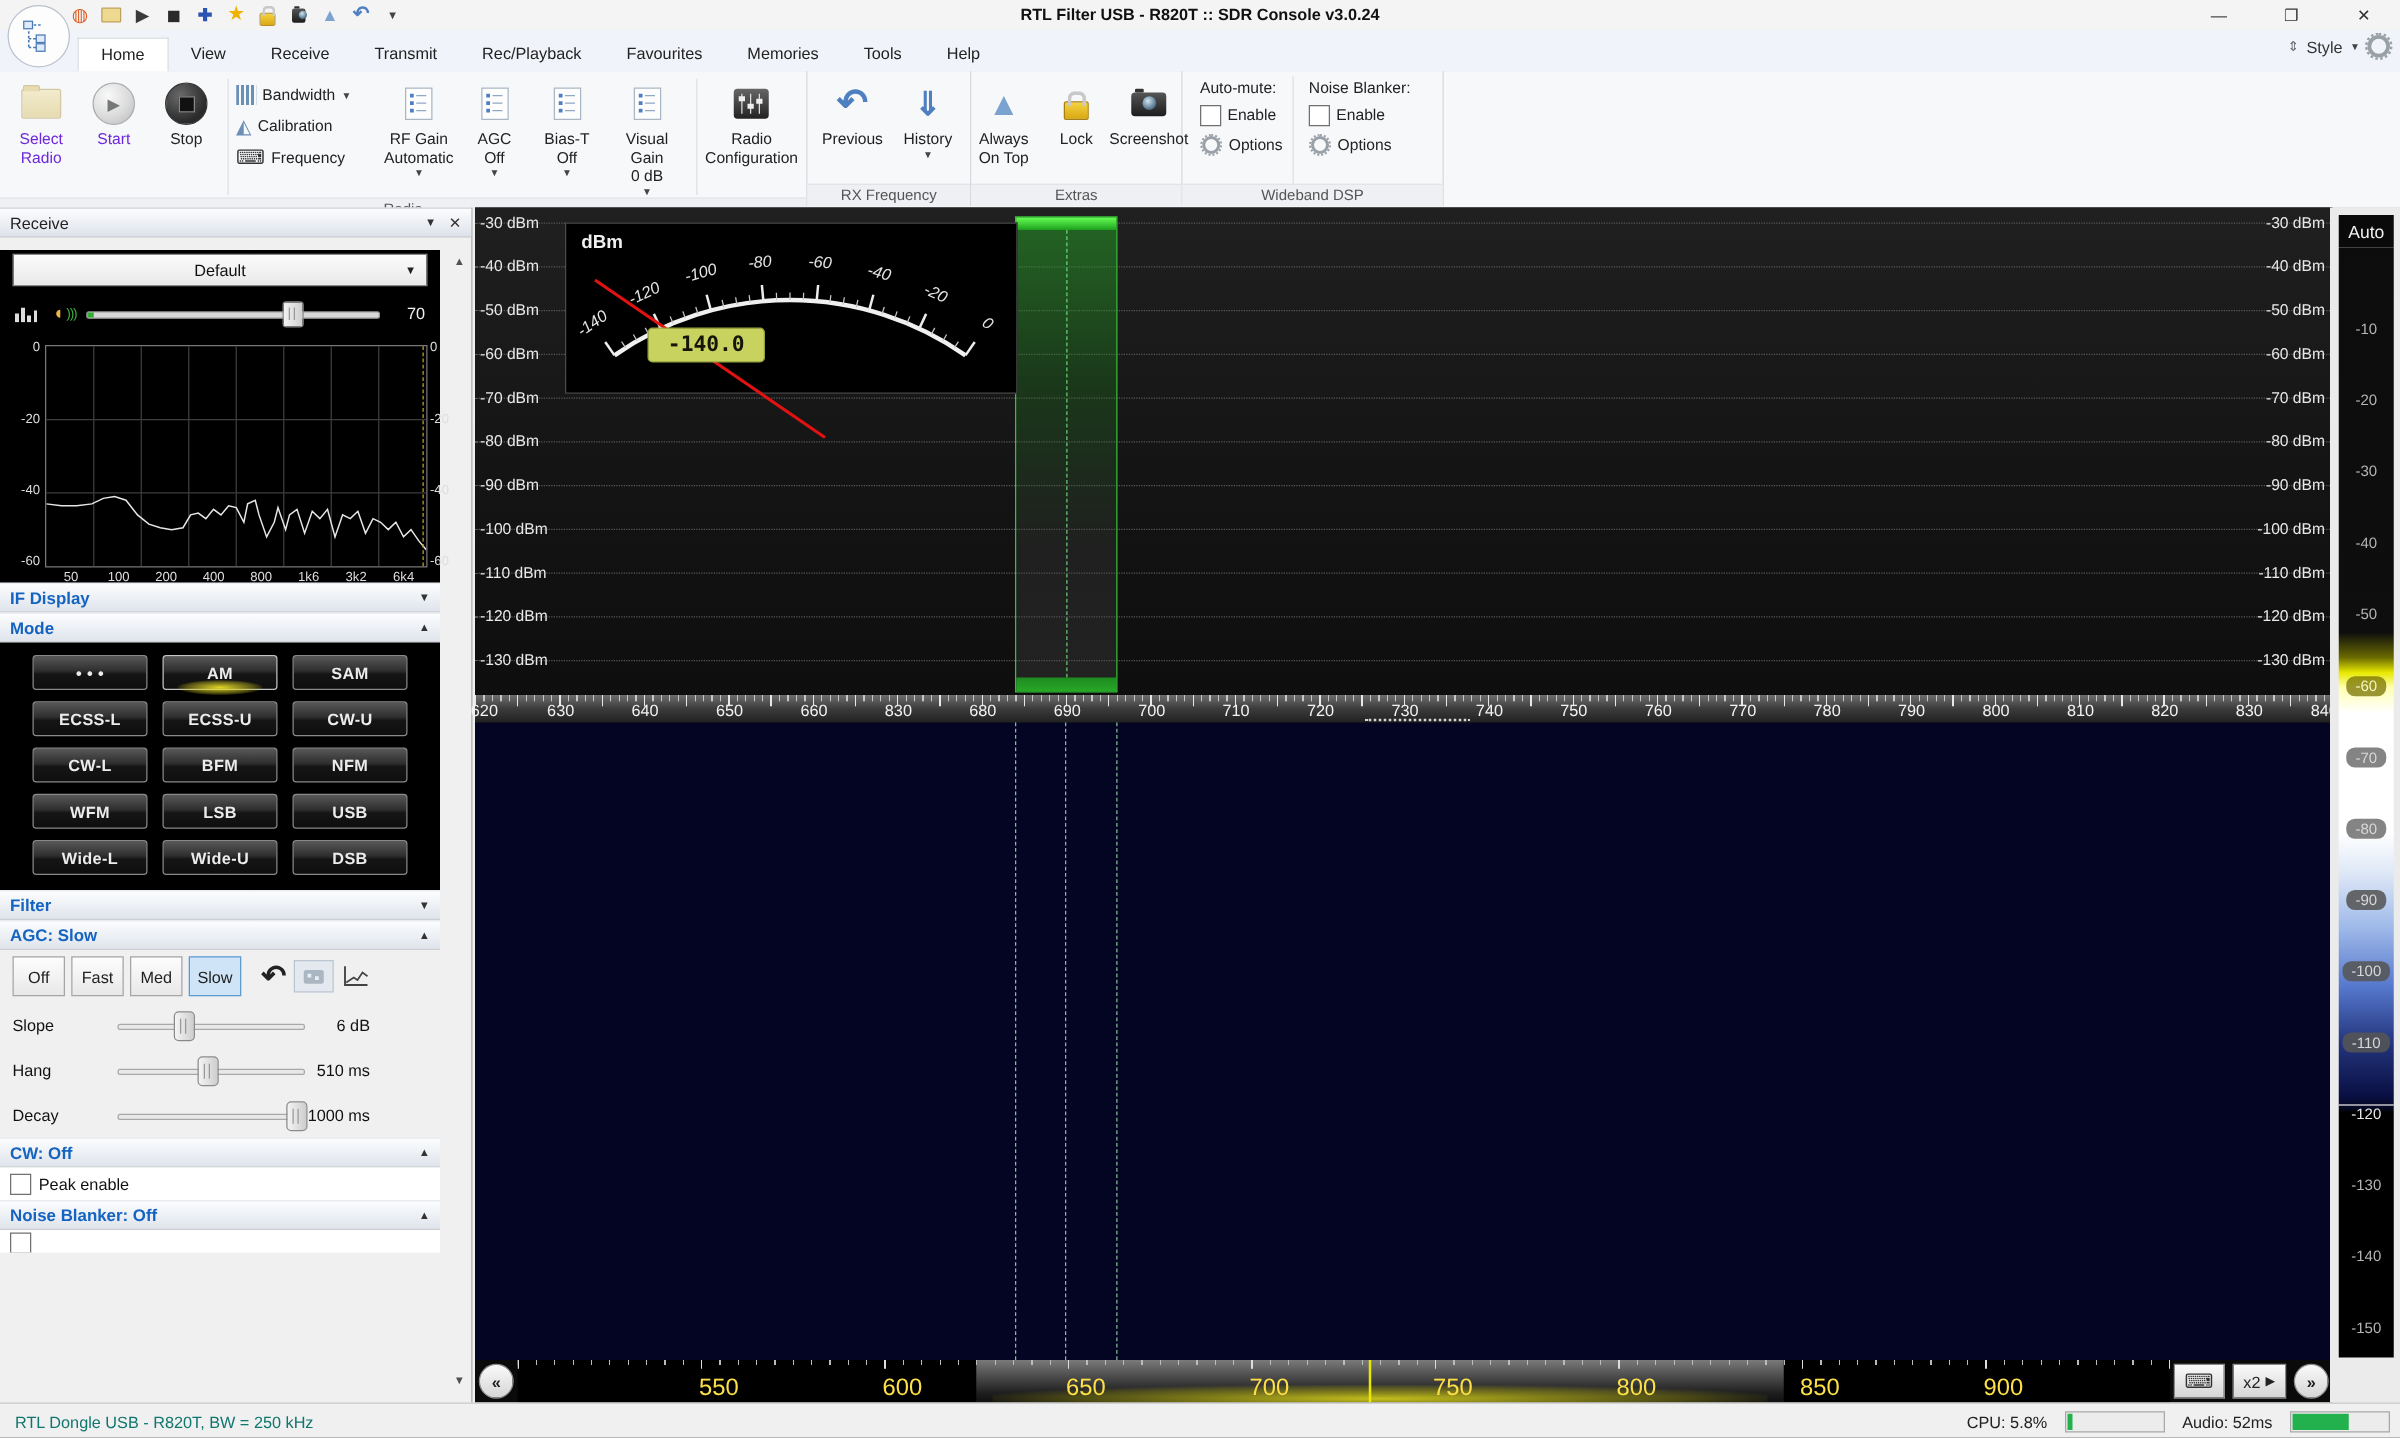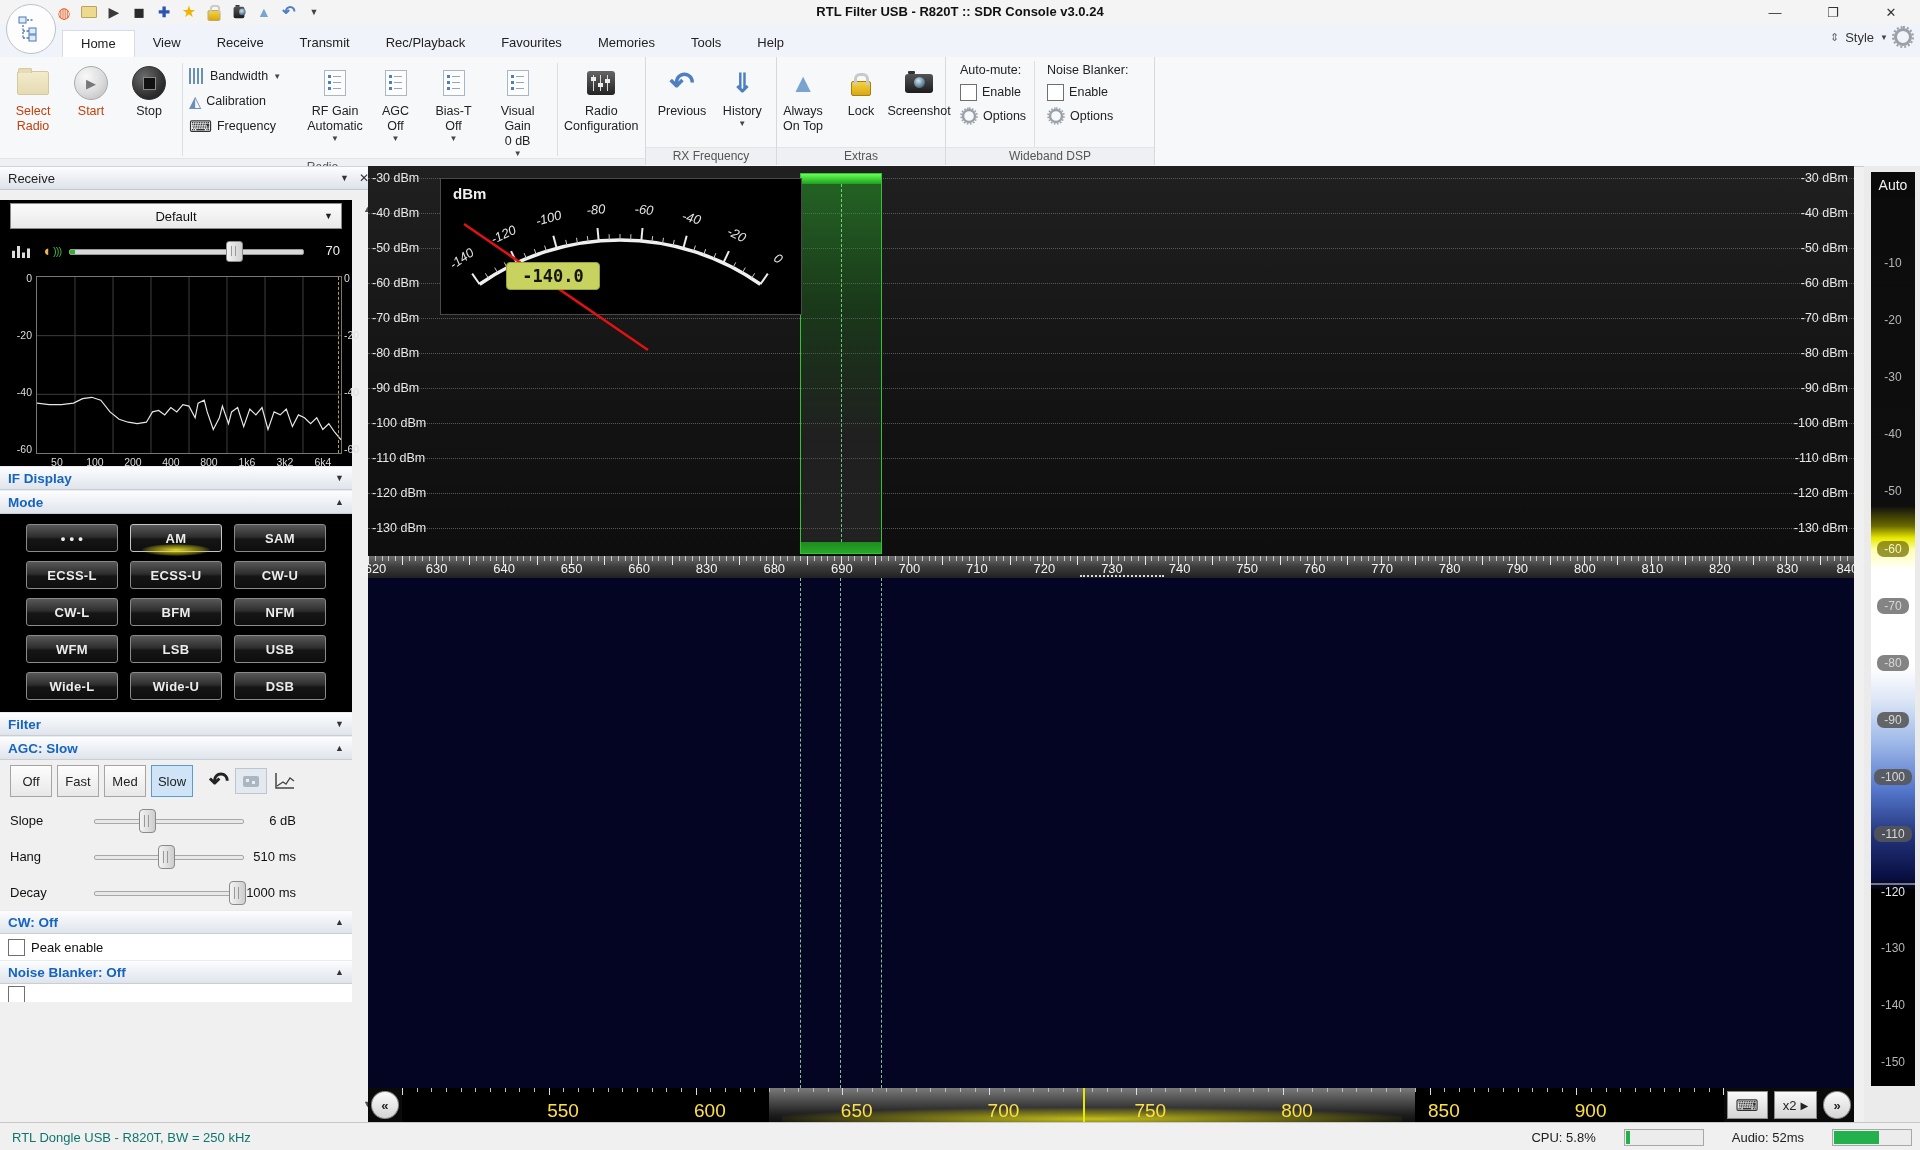--- a/index.html
+++ b/index.html
@@ -21,21 +21,21 @@
   #style-area{position:absolute;right:8px;top:4px;display:flex;align-items:center;gap:6px;color:#333;}
   .gear{width:12px;height:12px;border-radius:50%;border:3px solid #9aa0a8;outline:2px dotted #9aa0a8;}
   
   #ribbon{position:absolute;left:0;top:57px;width:1920px;height:109px;background:#f7f8fa;border-bottom:1px solid #c9ccd1;display:flex;}
   .rgroup{height:108px;border-right:1px solid #d6d9de;display:flex;flex-direction:column;}
   .rgroup-content{flex:1;display:flex;align-items:stretch;padding:4px 6px 0 6px;gap:4px;}
   .rgroup-name{height:17px;text-align:center;font-size:12px;color:#555;background:#eef0f4;border-top:1px solid #e2e4e8;line-height:16px;}
   .bigbtn{display:flex;flex-direction:column;align-items:center;justify-content:flex-start;padding:4px 5px 0 5px;min-width:44px;text-align:center;}
   .bigbtn .ic{height:36px;display:flex;align-items:center;justify-content:center;margin-bottom:3px;}
   .rbn-label{white-space:pre-line;font-size:12.5px;line-height:15px;color:#222;}
-  .dis .rbn-label{color:#c2410c;}
+  .dis .rbn-label{color:#6d28d9;}
   .stack{display:flex;flex-direction:column;justify-content:flex-start;gap:3px;padding-top:4px;}
   .smallbtn{display:flex;align-items:center;gap:5px;font-size:12.5px;color:#222;height:22px;}
   .arrow-dn{font-size:8px;color:#444;}
   .vsep{width:1px;background:#dcdfe4;margin:2px 2px;}
   .playcirc{width:32px;height:32px;border-radius:50%;background:radial-gradient(circle at 35% 30%,#fafafa,#c9c9c9 55%,#8f8f8f);border:1px solid #777;display:flex;align-items:center;justify-content:center;color:#222;font-size:13px;}
   .stopcirc{width:32px;height:32px;border-radius:50%;background:radial-gradient(circle at 35% 30%,#6a6a6a,#2a2a2a 70%);border:1px solid #333;display:flex;align-items:center;justify-content:center;}
   .stopcirc b{width:11px;height:11px;background:#111;border:1px solid #888;display:block;}
   .folder{width:30px;height:22px;background:linear-gradient(180deg,#efe2a8,#d9c477);border:1px solid #b8a25e;border-radius:2px;position:relative;}
   .folder:before{content:"";position:absolute;left:0;top:-4px;width:12px;height:4px;background:#d9c477;border:1px solid #b8a25e;border-bottom:none;border-radius:2px 2px 0 0;}
   .listicon{width:20px;height:24px;background:#fdfdfd;border:1px solid #a9b6c4;position:relative;}
@@ -114,21 +114,21 @@
   .sl .track{position:absolute;left:0;right:0;top:11px;height:3px;background:#e8e8e8;border:1px solid #a8a8a8;border-radius:2px;}
   .sl .thumb{position:absolute;top:1px;width:15px;height:22px;background:linear-gradient(90deg,#f4f4f4,#cdcdcd);border:1px solid #8a8a8a;border-radius:4px;}
   .sl .thumb:before{content:"";position:absolute;left:4px;top:5px;width:1px;height:12px;background:#999;box-shadow:4px 0 0 #999;}
   .sliderrow .val{flex:1;text-align:right;color:#111;padding-right:46px;}
   .chkrow{height:26px;display:flex;align-items:center;gap:6px;padding:0 8px;background:#fff;color:#111;}
   #nb-sliver{height:14px;overflow:hidden;background:#fff;padding:2px 8px;}
   
   #lp-scrollbar{position:absolute;right:1px;top:34px;width:17px;height:912px;background:#f0f0f0;}
   .sb-arrow{position:absolute;left:0;width:17px;height:17px;color:#505050;font-size:9px;display:flex;align-items:center;justify-content:center;}
   
-  #mainarea{position:absolute;left:368px;top:166px;width:1486px;height:956px;background:#101010;}
+  #mainarea{position:absolute;left:380px;top:166px;width:1486px;height:956px;background:#101010;}
   #spectrum{position:absolute;left:0;top:0;width:1486px;height:390px;background:linear-gradient(180deg,#202020,#141414 55%,#0e0e0e);overflow:visible;}
   .gridline{position:absolute;left:0;width:1486px;border-top:1px dotted #585858;height:0;}
   .dbl{position:absolute;font-size:12.5px;color:#e8e8e8;transform:translateY(-50%);}
   .dbl.left{left:4px;}
   .dbl.right{right:6px;text-align:right;}
   #meterbox{position:absolute;left:72px;top:12px;width:360px;height:135px;background:#000;border:1px solid #4a4a4a;}
   #meterlabel{position:absolute;left:12px;top:6px;color:#f0f0f0;font-size:15px;font-weight:bold;}
   #metersvg{position:absolute;left:72px;top:12px;width:360px;height:190px;overflow:visible;pointer-events:none;}
   #meterval{position:absolute;left:138px;top:96px;width:92px;height:26px;background:#c8d35f;border:1px solid #98a33c;border-radius:4px;color:#15150a;font-weight:bold;font-size:17px;display:flex;align-items:center;justify-content:center;font-family:"DejaVu Sans Mono",monospace;}
   #sigband{position:absolute;top:7px;height:379px;border:1px solid #35c235;background:linear-gradient(180deg,rgba(40,170,40,.50),rgba(30,130,30,.30) 35%,rgba(70,70,70,.26) 70%,rgba(80,80,80,.30));}
@@ -159,21 +159,21 @@
   #rightbar{position:absolute;left:1864px;top:166px;width:56px;height:956px;background:#ebebeb;}
   #autobtn{position:absolute;left:7px;top:6px;width:44px;height:26px;background:#0a0a0a;color:#f0f0f0;display:flex;align-items:center;justify-content:center;font-size:14px;}
   #colorbar{position:absolute;left:7px;top:32px;width:44px;height:888px;
     background:linear-gradient(180deg,#0c0c0c 0px,#0e0e0e 308px,#6a6a00 328px,#e8e800 340px,#ffffb0 352px,#ffffff 372px,#ffffff 468px,#dfe8f7 500px,#9db8e8 545px,#5577cc 592px,#22337a 638px,#0a1045 678px,#05081f 689px,#000000 692px,#000000 888px);}
   .cblab{position:absolute;left:0;width:44px;text-align:center;font-size:12px;color:#b5b5b5;transform:translateY(-50%);}
   .cblab.badge span{background:rgba(85,85,85,.88);color:#d8d8d8;border-radius:7px;padding:1px 7px;}
   .cblab.line{border-top:1px solid #e8e8e8;color:#e8e8e8;}
   
   #statusbar{position:absolute;left:0;top:1122px;width:1920px;height:28px;background:#f0f0f0;border-top:1px solid #c8c8c8;display:flex;align-items:center;}
   #statusleft{margin-left:12px;color:#0f766e;}
-  #statusright{position:absolute;right:8px;display:flex;align-items:center;gap:28px;color:#222;}
+  #statusright{position:absolute;right:8px;display:flex;align-items:center;gap:14px;color:#222;}
   .meterbar{width:78px;height:15px;background:#ececec;border:1px solid #a8a8a8;position:relative;}
   .meterbar .fill{position:absolute;left:1px;top:1px;bottom:1px;background:#22b14c;}
   svg text{font-family:"Liberation Sans",sans-serif;}
 </style>
 </head>
 <body>
 
 <div id="titlebar">
   <div id="qat">
     <span class="qicon" style="color:#5a5a5a;">⌂</span>

